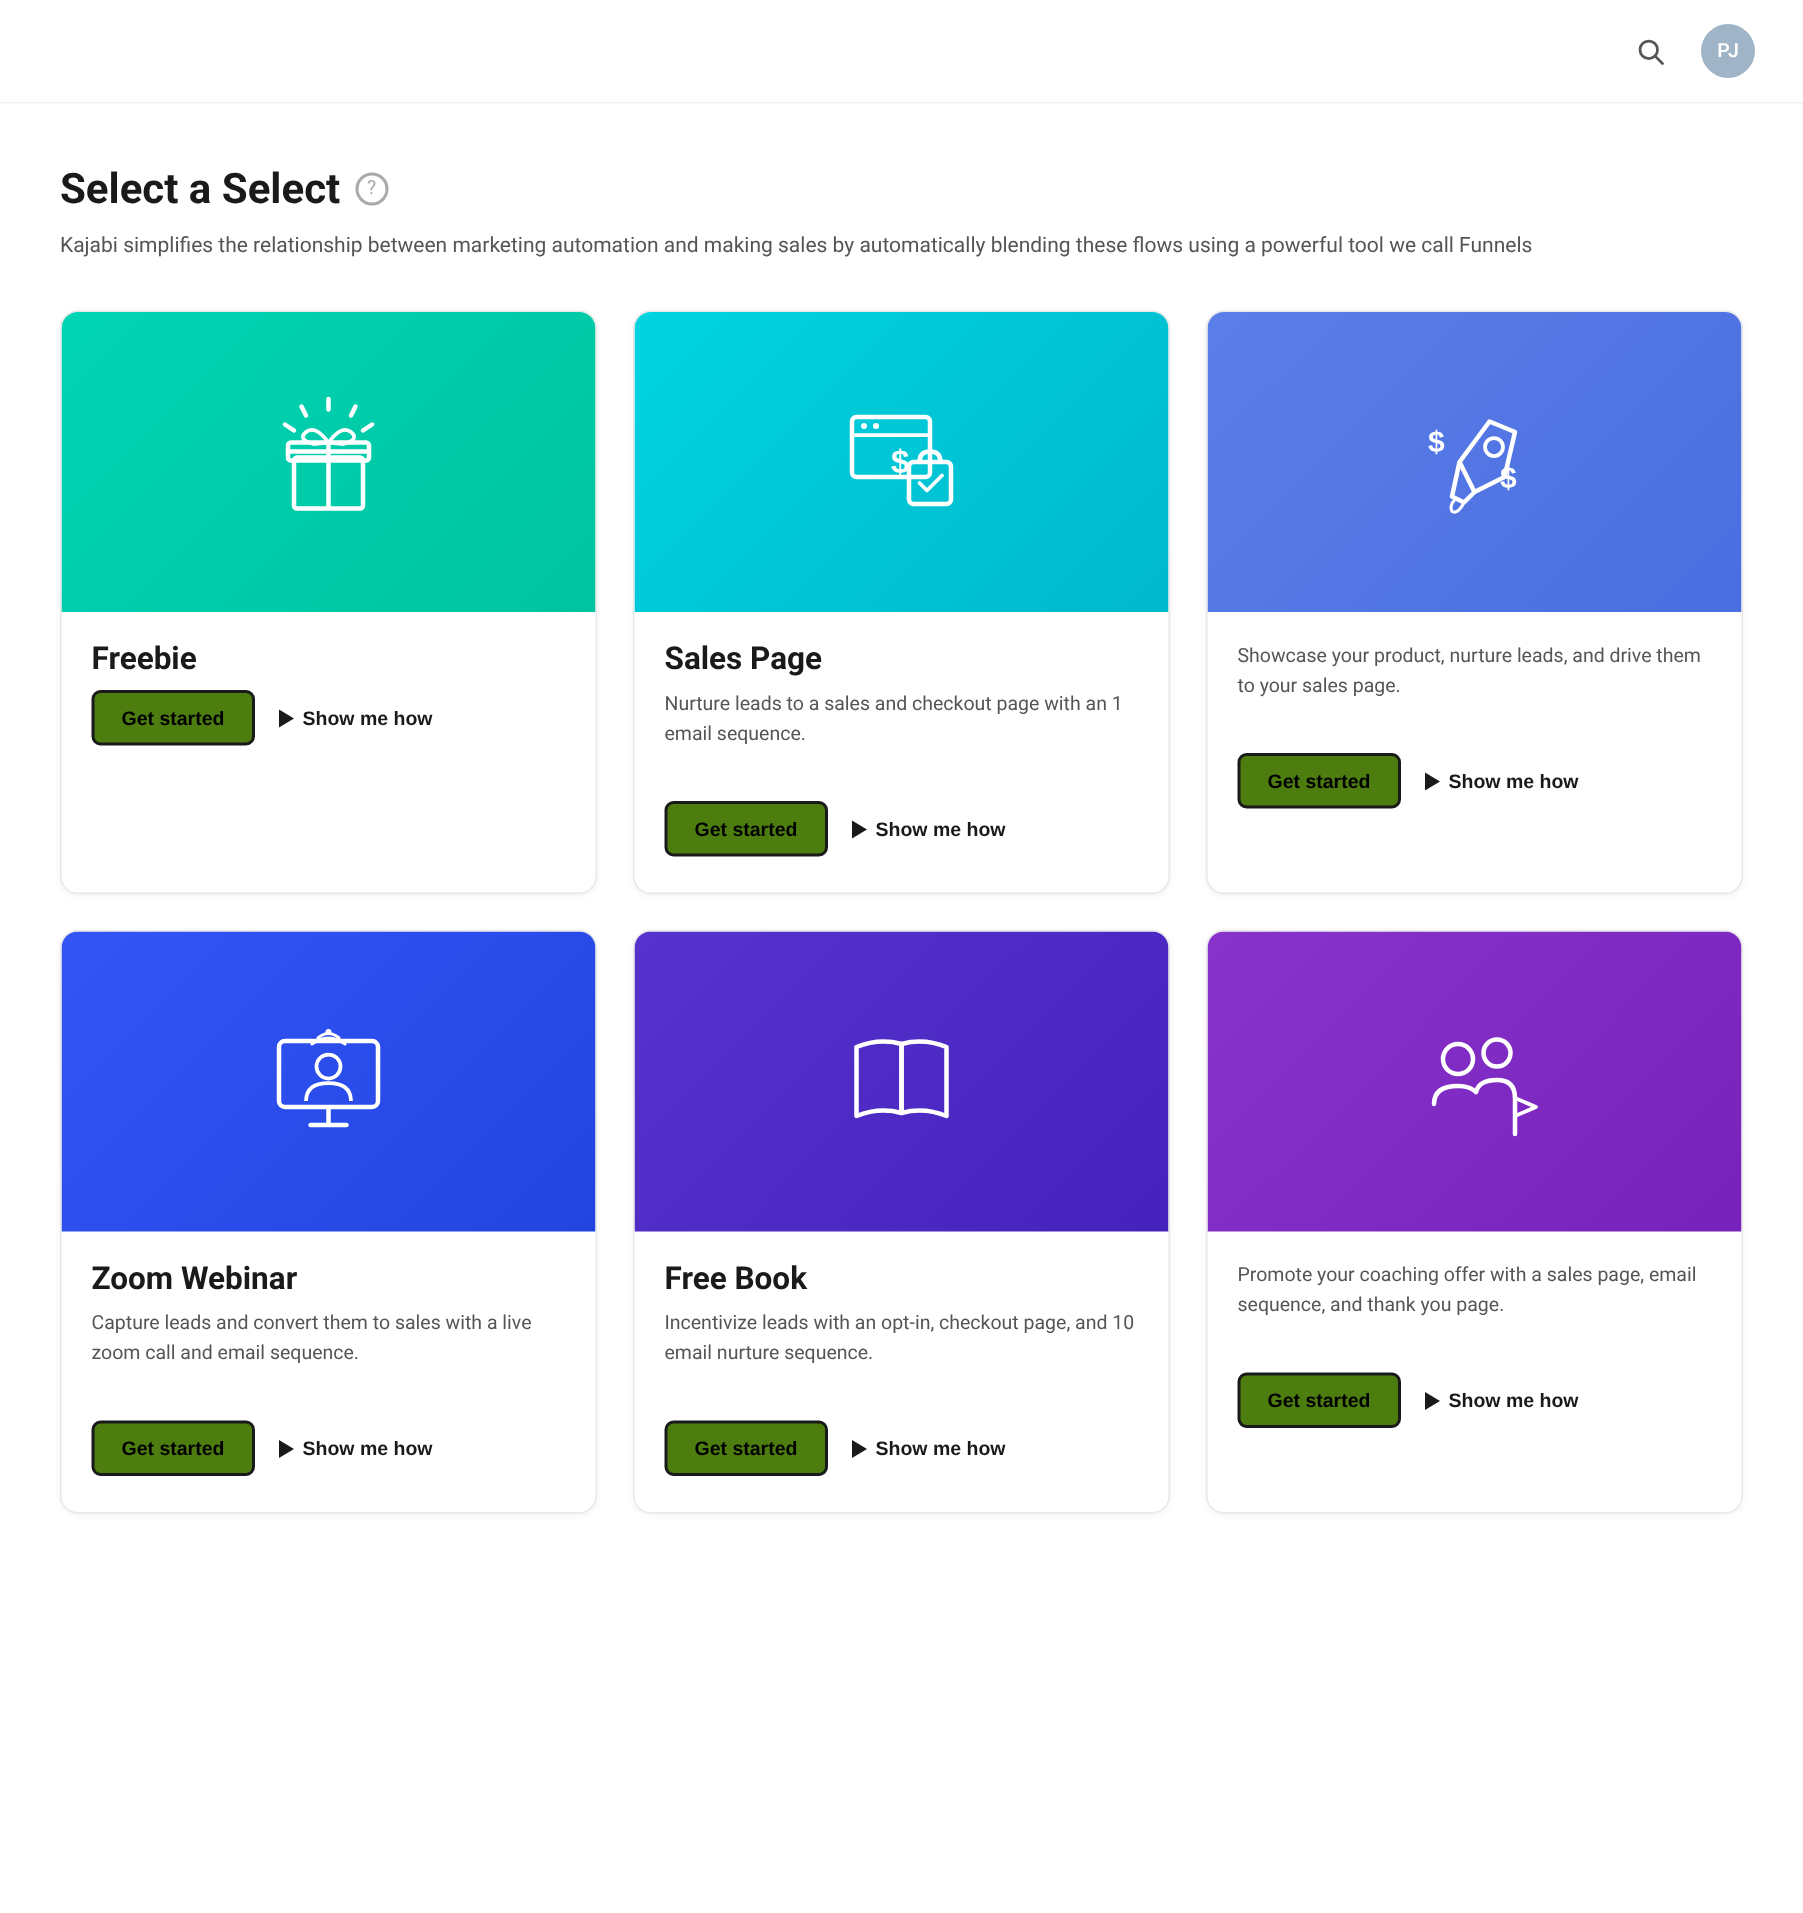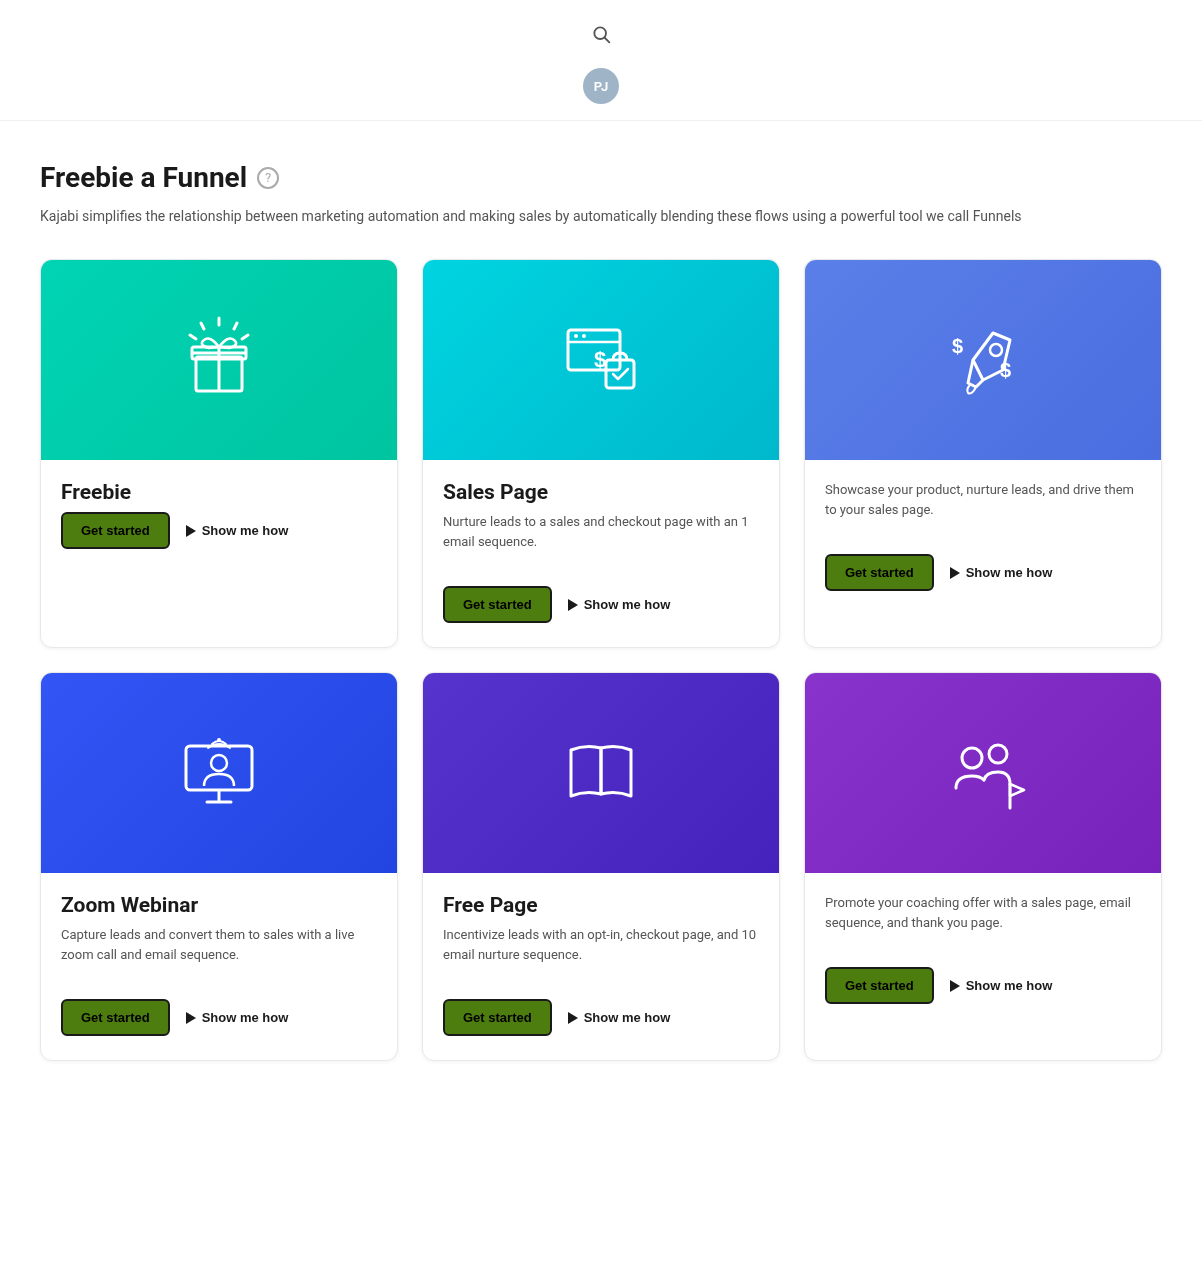--- a/index.html
+++ b/index.html
@@ -9,21 +9,20 @@
       color: #1a1a1a;
       min-height: 1275px;
     }
     .header {
       display: flex;
       justify-content: flex-end;
       align-items: center;
       padding: 16px 32px;
       border-bottom: 1px solid #f0f0f0;
       gap: 16px;
-      flex-direction: column;
     }
     .search-icon {
       width: 36px;
       height: 36px;
       display: flex;
       align-items: center;
       justify-content: center;
       cursor: pointer;
       color: #555;
       font-size: 18px;
@@ -163,21 +162,21 @@
     <svg width="20" height="20" viewBox="0 0 24 24" fill="none" stroke="currentColor" stroke-width="2.2" stroke-linecap="round" stroke-linejoin="round">
       <circle cx="11" cy="11" r="7"></circle>
       <line x1="16.5" y1="16.5" x2="22" y2="22"></line>
     </svg>
   </div>
   <div class="avatar">PJ</div>
 </header>
 
 <main class="main">
   <div class="page-title-row">
-    <h1 class="page-title">Freebie a Funnel</h1>
+    <h1 class="page-title">Select a Select</h1>
     <div class="help-icon">?</div>
   </div>
   <p class="subtitle">Kajabi simplifies the relationship between marketing automation and making sales by automatically blending these flows using a powerful tool we call Funnels</p>
 
   <div class="grid">
 
     <div class="card">
       <div class="card-image bg-teal">
         <svg viewBox="0 0 90 90" fill="none" xmlns="http://www.w3.org/2000/svg">
 
@@ -306,21 +305,21 @@
         <svg viewBox="0 0 90 90" fill="none" xmlns="http://www.w3.org/2000/svg">
 
           <path d="M45 20 Q30 16 15 22 L15 68 Q30 62 45 66 Z" stroke="white" stroke-width="3" fill="none" stroke-linejoin="round"></path>
 
           <path d="M45 20 Q60 16 75 22 L75 68 Q60 62 45 66 Z" stroke="white" stroke-width="3" fill="none" stroke-linejoin="round"></path>
 
           <line x1="45" y1="20" x2="45" y2="66" stroke="white" stroke-width="2"></line>
         </svg>
       </div>
       <div class="card-body">
-        <div class="card-title">Free Page</div>
+        <div class="card-title">Free Book</div>
         <div class="card-desc">Incentivize leads with an opt-in, checkout page, and 10 email nurture sequence.</div>
         <div class="card-actions">
           <button class="btn-get-started">Get started</button>
           <button class="btn-show-how">
             <span class="play-icon"></span>
             <span>Show me how</span>
           </button>
         </div>
       </div>
     </div>

